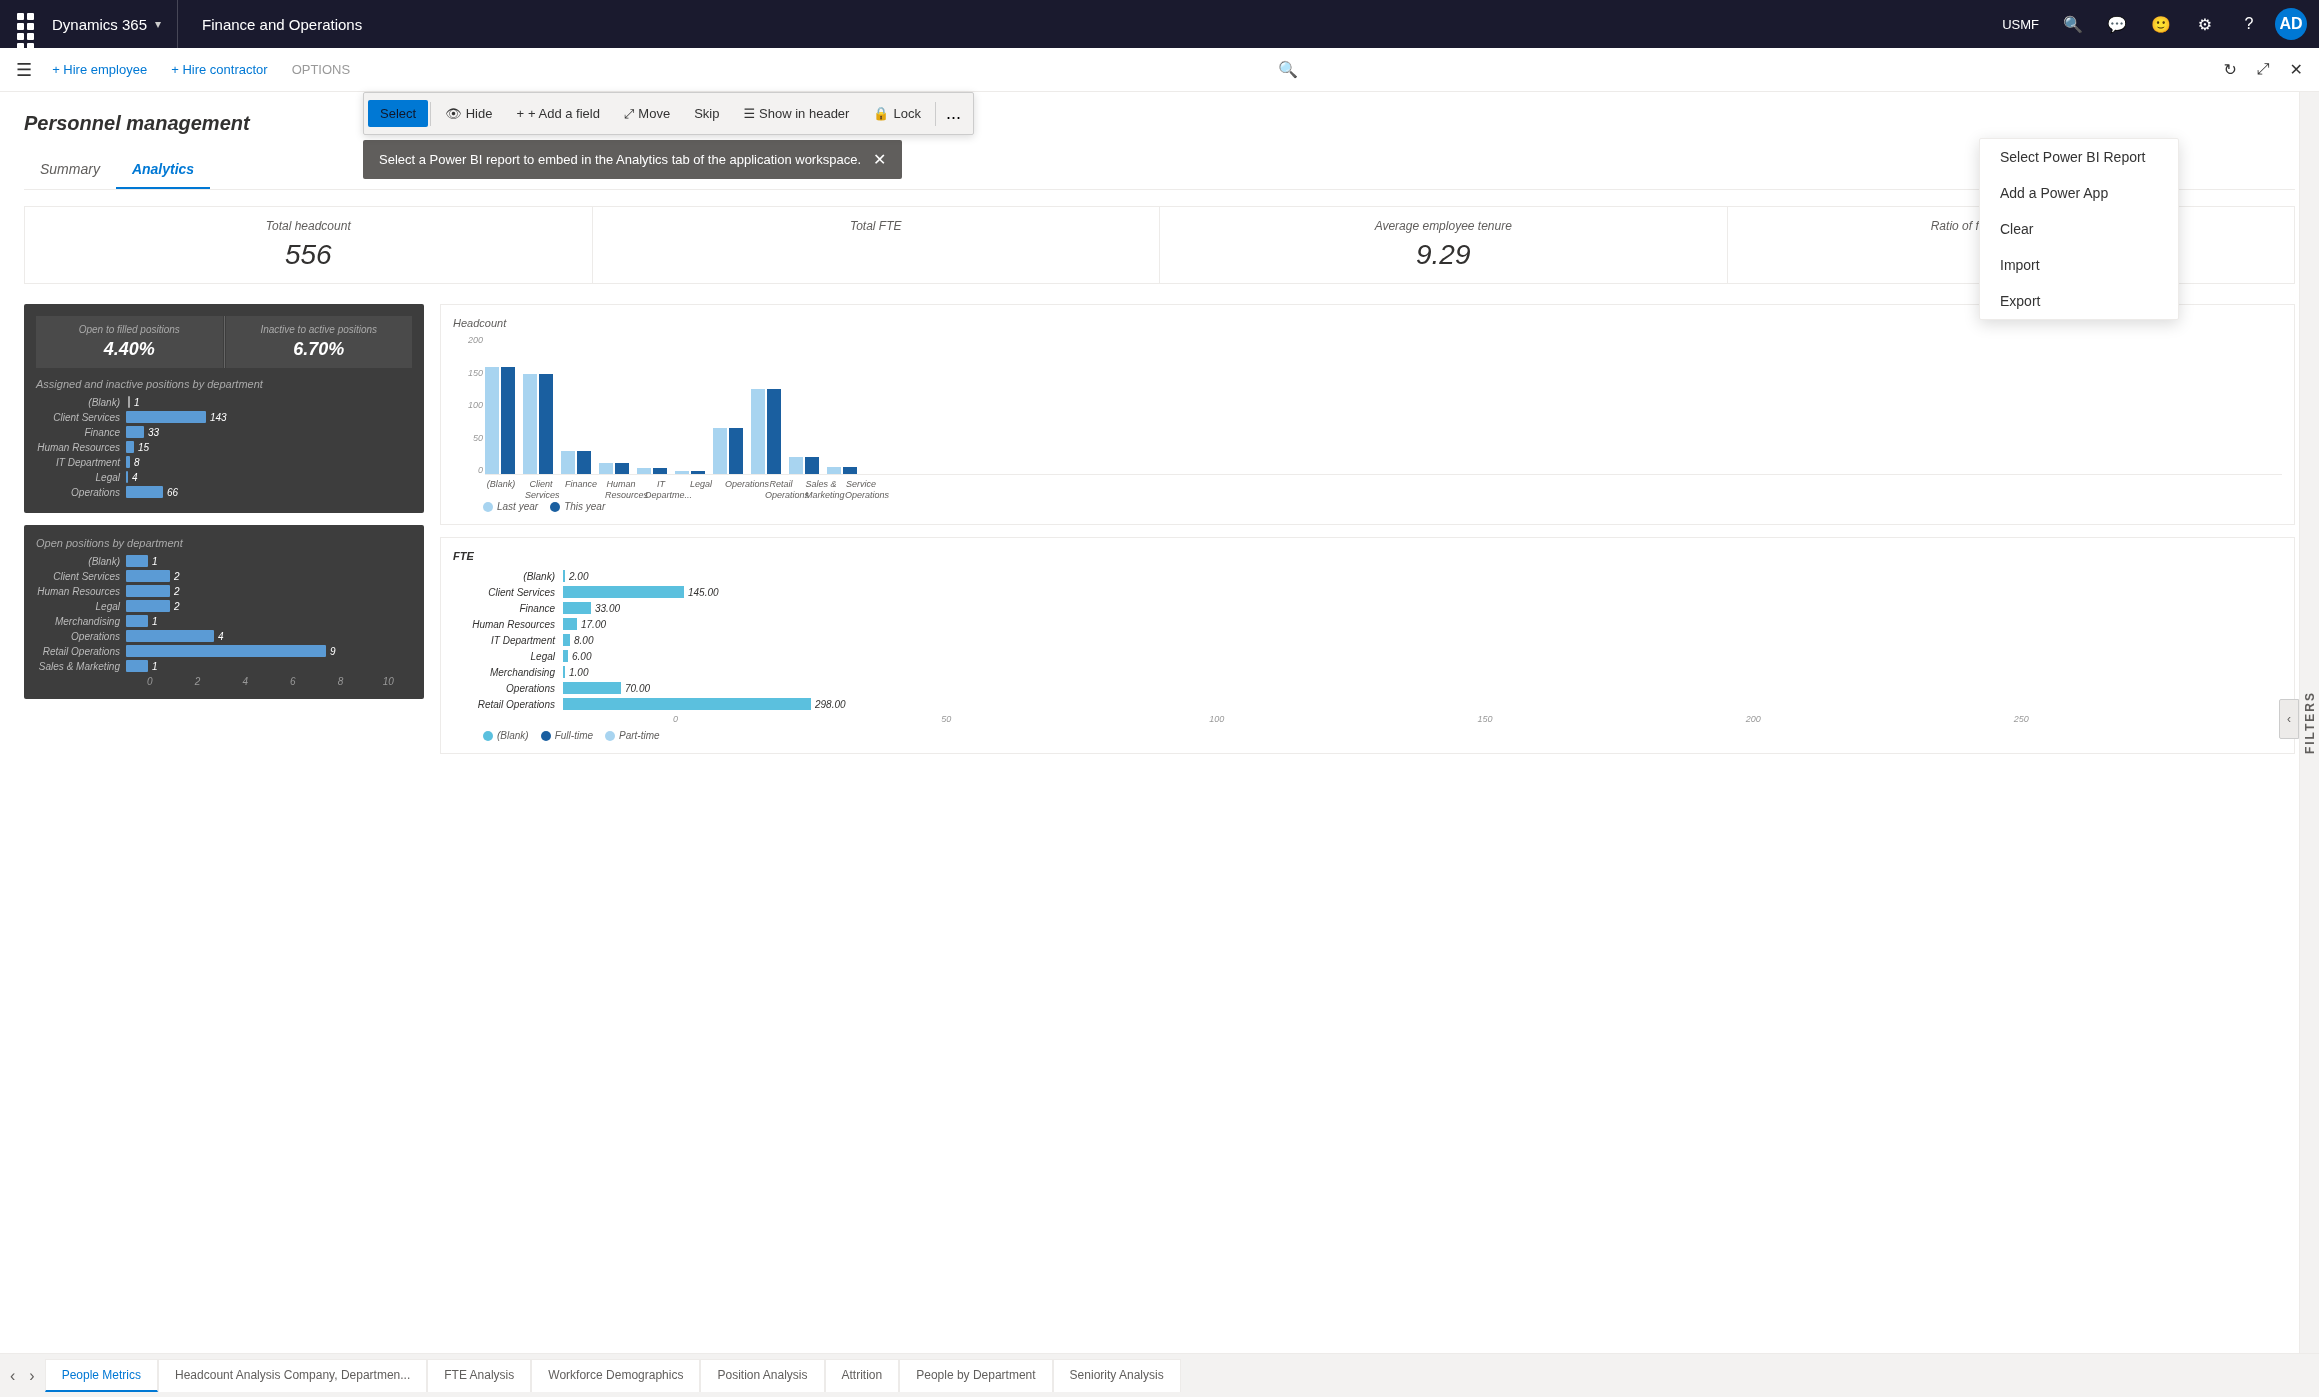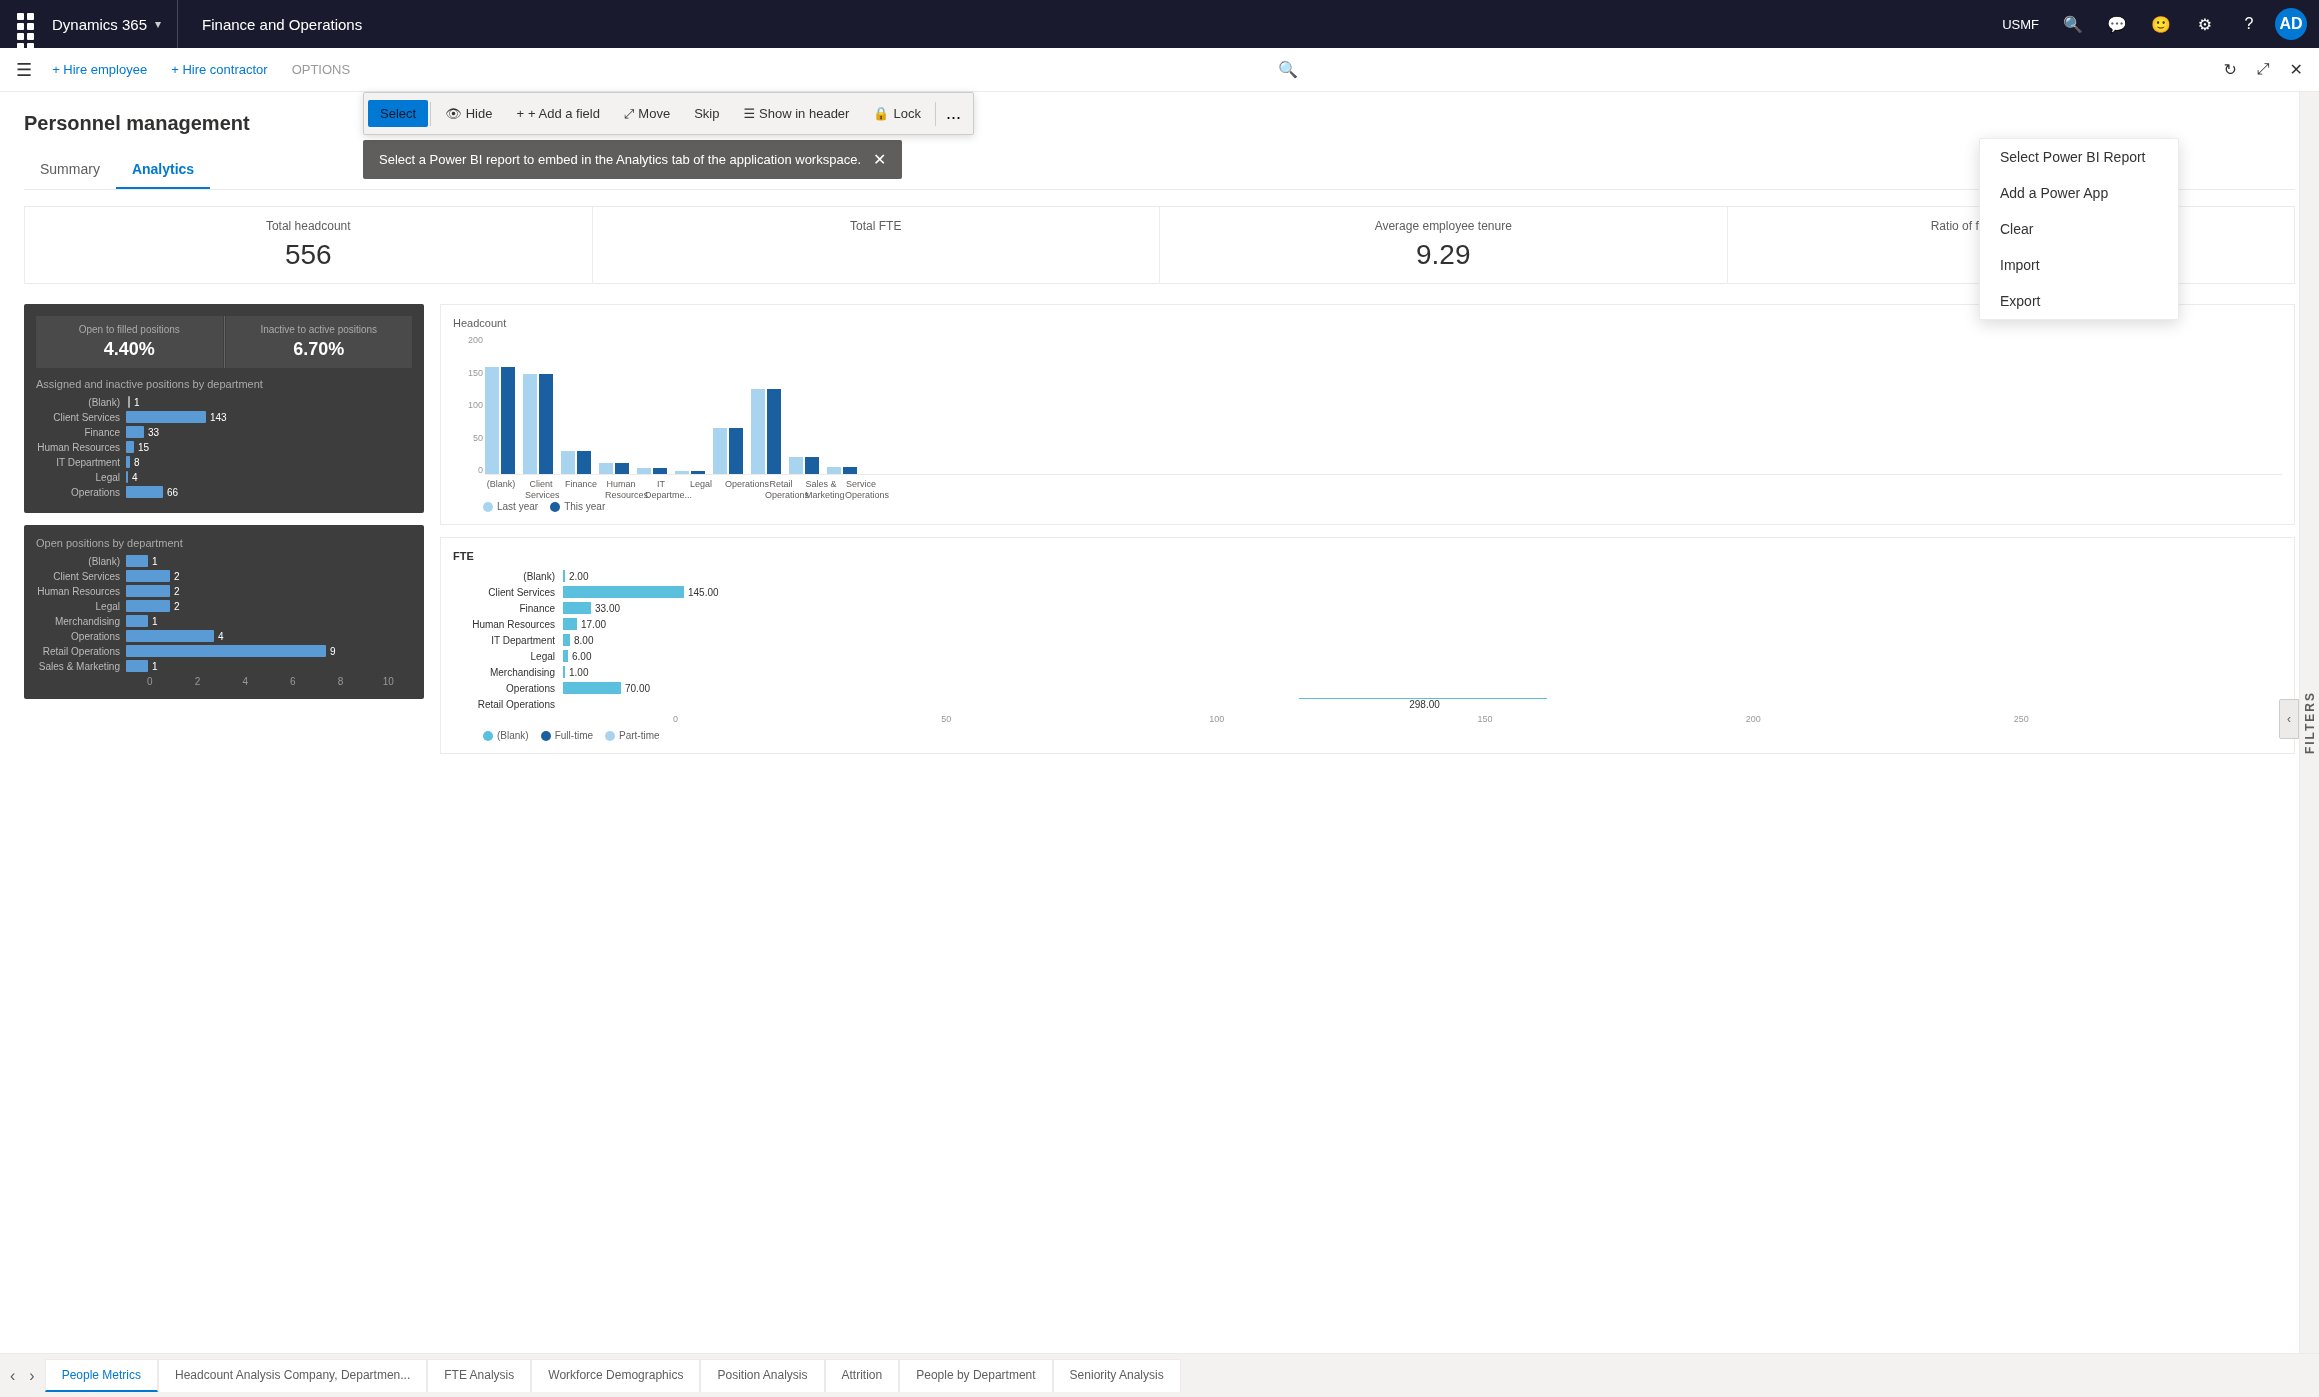--- a/index.html
+++ b/index.html
@@ -293,21 +293,21 @@
 </div>
 
 <div class="dropdown-menu">
   <div class="dropdown-item">Select Power BI Report</div>
   <div class="dropdown-item">Add a Power App</div>
   <div class="dropdown-item">Clear</div>
   <div class="dropdown-item">Import</div>
   <div class="dropdown-item">Export</div>
 </div>
 
-<div class="main-content" style="padding-bottom: 50px;">
+<div class="main-content" style="padding-bottom: 50px; font-style: italic;">
   <div class="page-title">Personnel management</div>
 
   <div class="tabs">
     <div class="tab">Summary</div>
     <div class="tab active">Analytics</div>
   </div>
 
   <div class="stats-row">
     <div class="stat-card">
       <div class="stat-label">Total headcount</div>
@@ -614,21 +614,21 @@
   </div>
             <div class="fte-h-bar-row">
     <div class="fte-label">Operations</div>
     <div class="fte-bar-track" style="position:relative; display:flex; align-items:center;">
       <div class="fte-bar" style="width:58px; background:#5bc0de;"></div>
       <span style="font-size:10px; color:#323130; padding-left:4px;">70.00</span>
     </div>
   </div>
             <div class="fte-h-bar-row">
     <div class="fte-label">Retail Operations</div>
-    <div class="fte-bar-track" style="position:relative; display:flex; align-items:center;flex-direction:column;">
+    <div class="fte-bar-track" style="position:relative; display:flex; align-items:center;">
       <div class="fte-bar" style="width:248px; background:#5bc0de;"></div>
       <span style="font-size:10px; color:#323130; padding-left:4px;">298.00</span>
     </div>
   </div>
           </div>
         <div class="fte-x-axis">
           <span style="font-size:9px;color:#999;width:110px;"></span>
           <span style="font-size:9px;color:#999;flex:1;text-align:left;">0</span>
           <span style="font-size:9px;color:#999;flex:1;text-align:left;">50</span>
           <span style="font-size:9px;color:#999;flex:1;text-align:left;">100</span>

